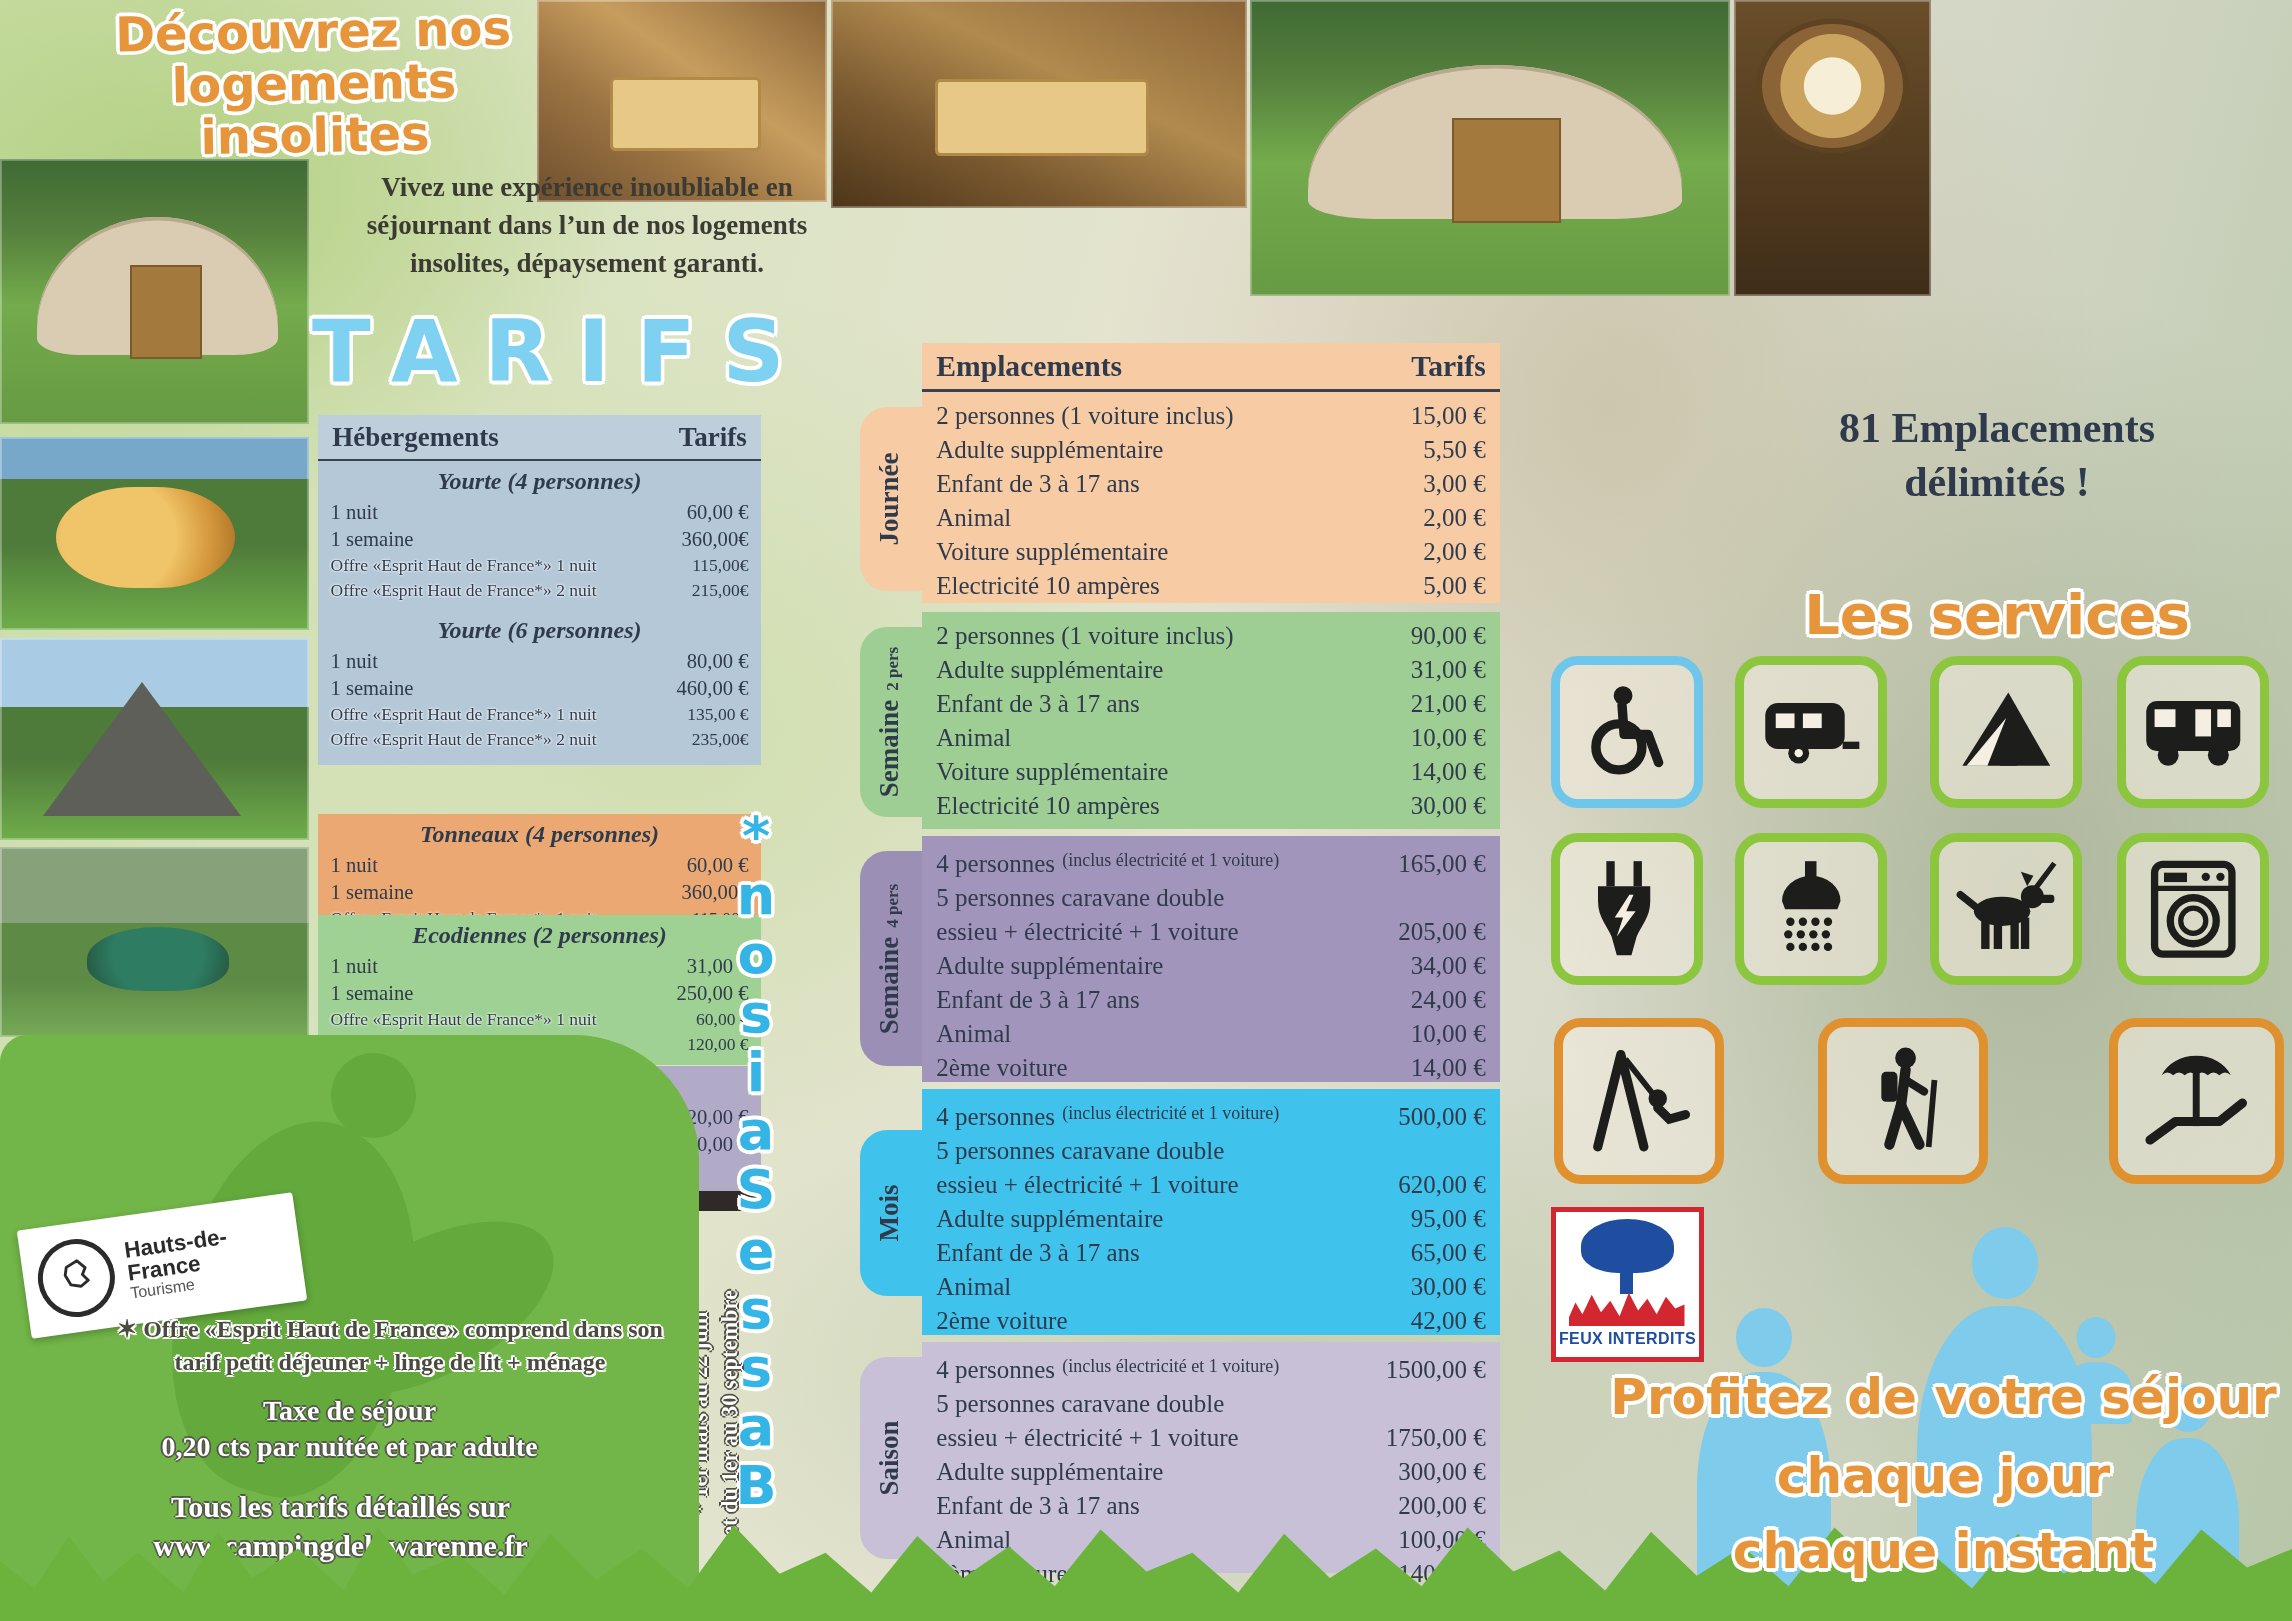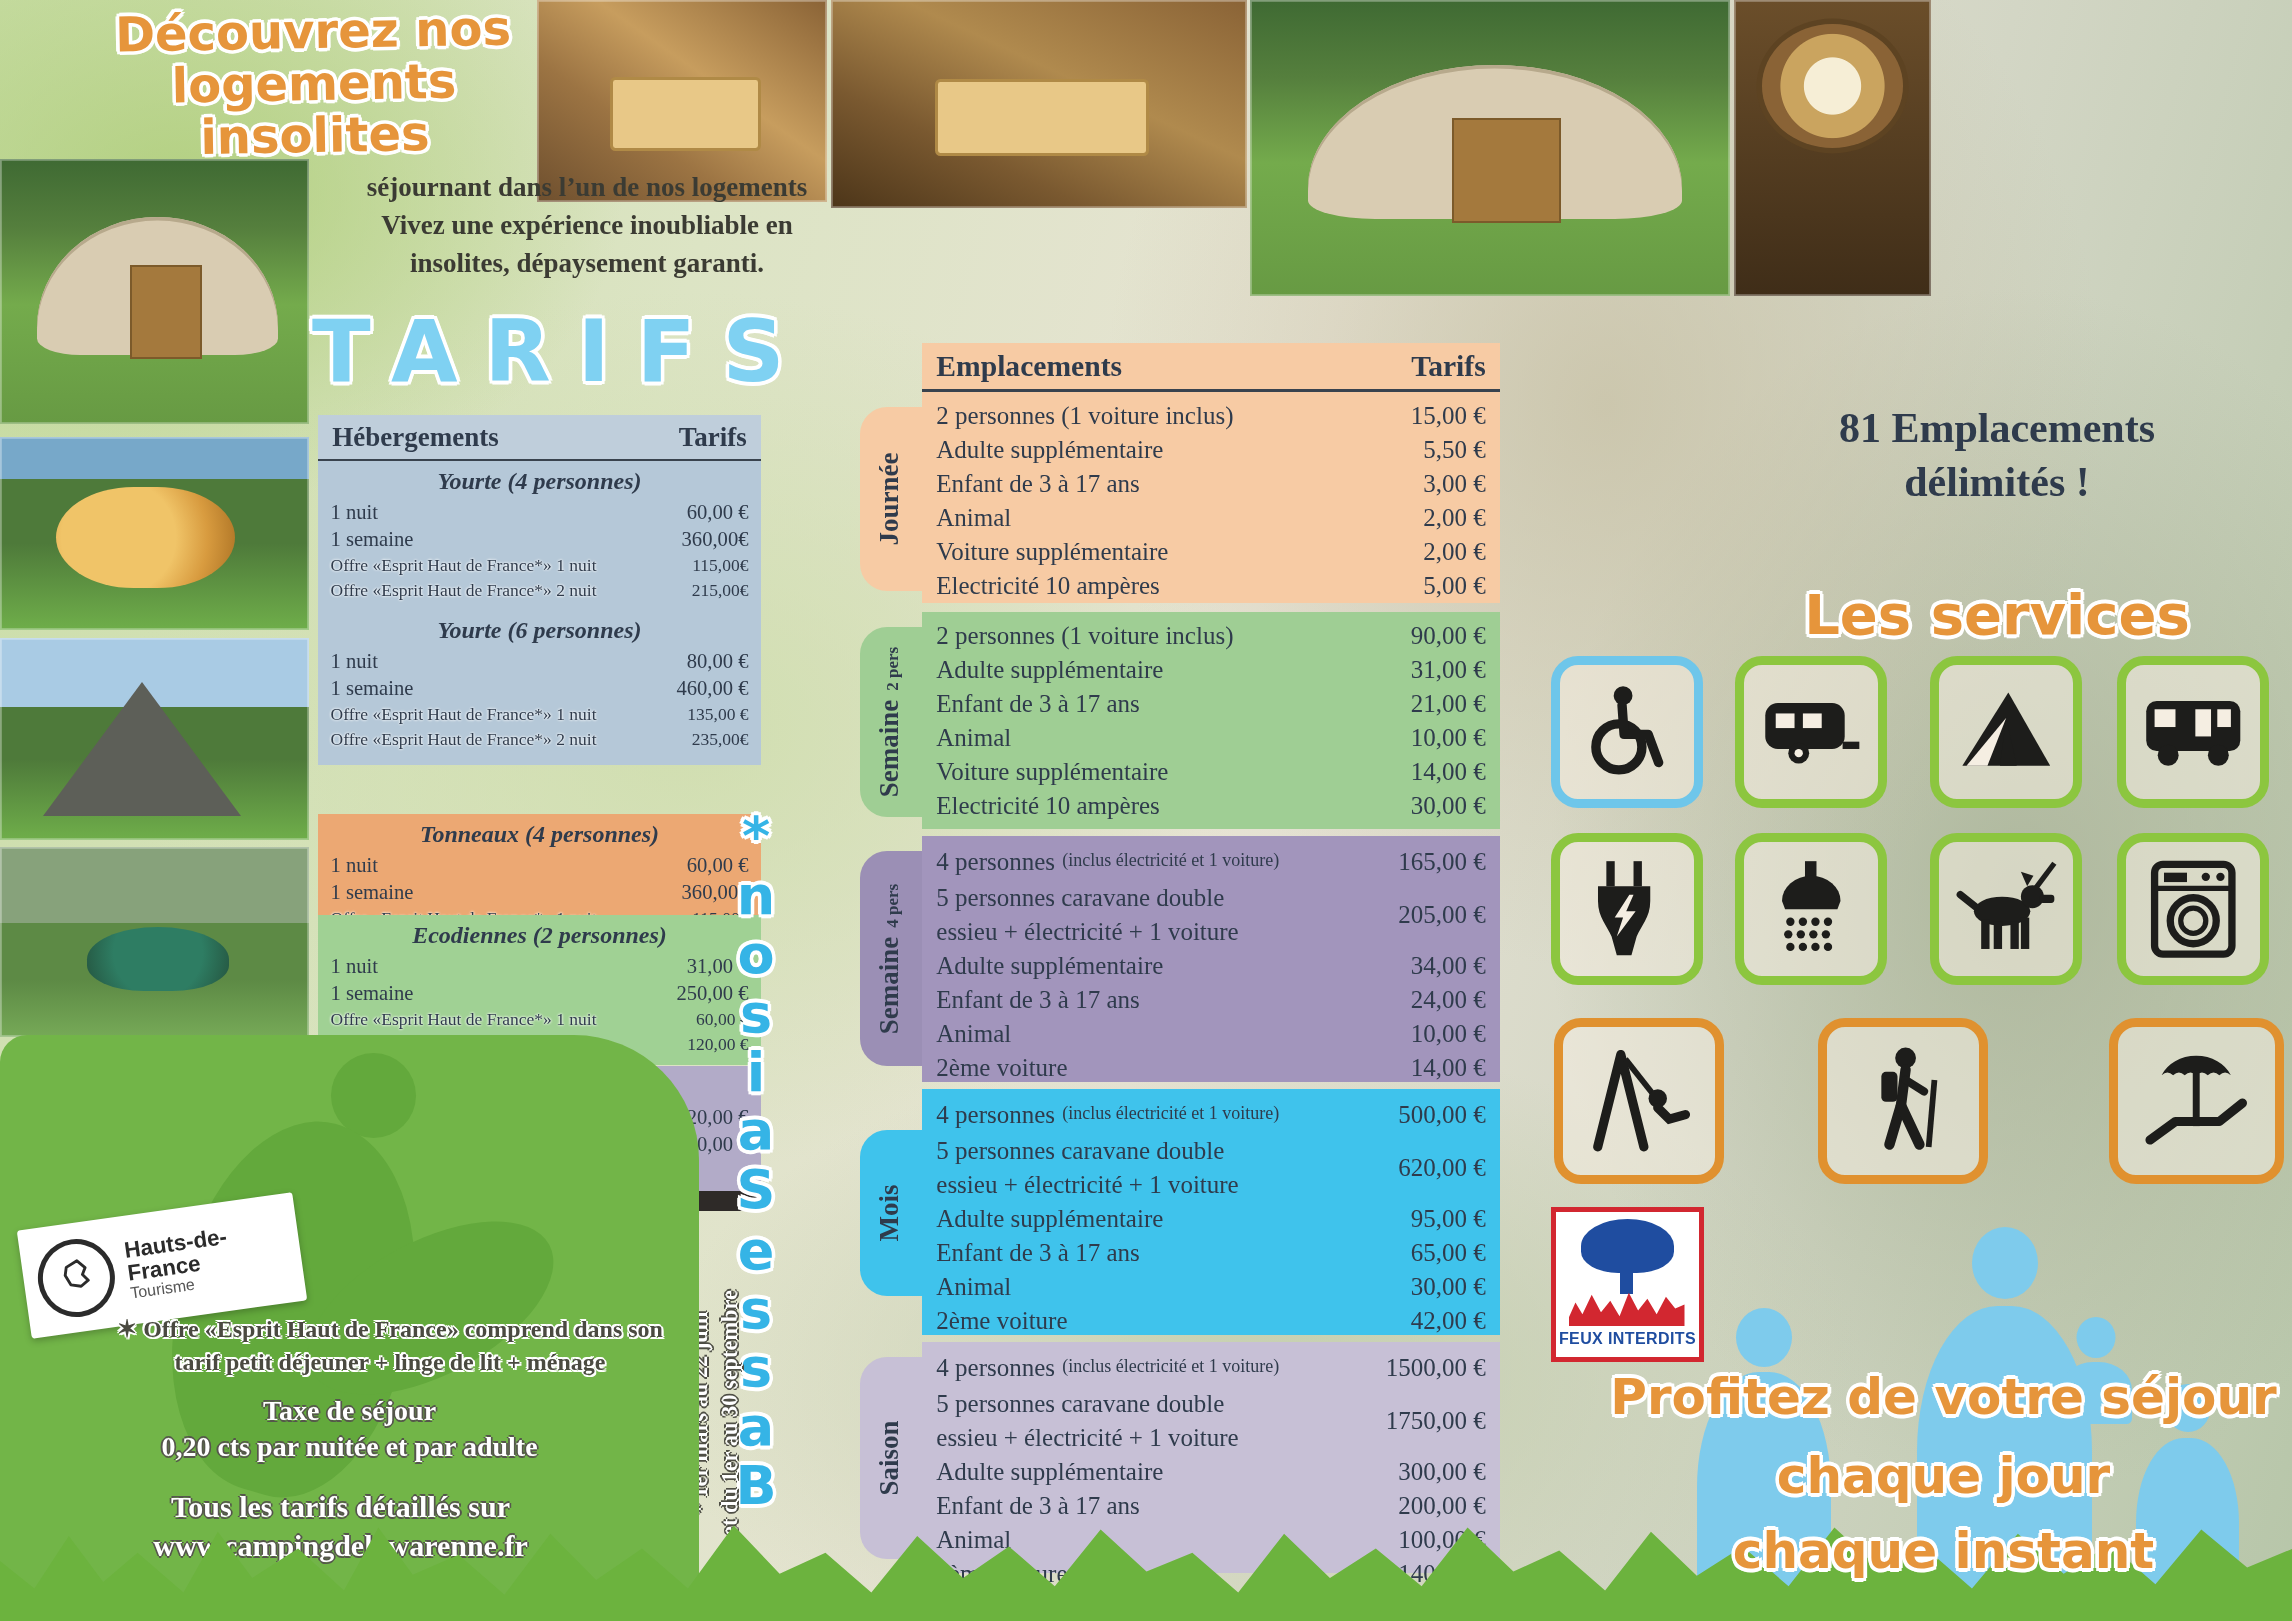--- a/index.html
+++ b/index.html
@@ -25,21 +25,21 @@
   .yurt-door{position:absolute;left:42%;top:40%;width:22%;height:34%;background:#a4793d;border:2.7px solid #7c5a2a;}
   .barrel{position:absolute;left:18%;top:26%;width:58%;height:52%;background:radial-gradient(circle at 35% 50%, #f0c468 0 45%, #d89b3f 70%, #a86f22 100%);border-radius:50%/58%;}
   .aframe{position:absolute;left:14%;top:22%;width:0;height:0;border-left:99px solid transparent;border-right:99px solid transparent;border-bottom:134px solid #5d5f58;}
   .tentblob{position:absolute;left:28%;top:42%;width:46%;height:34%;background:radial-gradient(circle at 50% 40%, #2e7d63 0 55%, #24523d 100%);border-radius:50% 50% 40% 40%;}
   .sky{background:linear-gradient(#a9cbe4 0 34%,#4e7a3a 34% 60%,#6fae4a 100%);}
   .wood{background:linear-gradient(35deg,#6e4f2e 0%,#9c7443 35%,#c79d5e 60%,#8a6336 100%);}
   .wood .tbl{position:absolute;left:25%;top:38%;width:50%;height:34%;background:#e8c887;border:3.6px solid #b08a46;border-radius:5.4px;}
   .toono{position:absolute;left:14%;top:8%;width:72%;height:42%;border-radius:50%;background:radial-gradient(circle,#f6eed6 0 30%,#caa45f 31% 55%,#8a6336 56% 100%);box-shadow:0 0 0 5.4px #5d4322;}
   
   .thead{display:flex;justify-content:space-between;font-weight:bold;font-size:29.6px;padding:7.2px 14.3px 5.4px 14.3px;border-bottom:3.6px solid #39434e;}
-  .row{display:flex;align-items:center;padding:0 14.3px;font-size:25px;line-height:34px;}
+  .row{display:flex;align-items:flex-end;padding:0 14.3px;font-size:25px;line-height:34px;}
   .row .lbl{white-space:pre-line;}
   .row .note{font-size:18px;margin-left:7.2px;padding-bottom:3.6px;white-space:nowrap;}
   .row .price{margin-left:auto;white-space:nowrap;padding-left:9px;}
   .heb .row{font-size:20.6px;line-height:27px;padding:0 12.5px;}
   .heb .row.small{font-size:17.5px;line-height:25px;}
   .heb .row.small .lbl{text-shadow:0 0 2.7px #fff,0 0 2.7px #fff;}
   .sec-title{text-align:center;font-style:italic;font-weight:bold;font-size:24px;margin:7.2px 0 3.6px 0;}
   .emp-block{position:absolute;left:922px;width:578px;}
   .emp-rows{padding-top:7.2px;}
   .heb-block{position:absolute;left:318px;width:443px;}
@@ -119,22 +119,22 @@
   </div>
   <div class="photo sky" style="left:0;top:847px;width:309px;height:190px;background:linear-gradient(#87a27b 0 40%,#5d8a45 40% 70%,#76a957 100%);">
     <div class="tentblob"></div>
   </div>
 
   <div class="abs bubble center" style="left:63px;top:5.4px;width:502px;font-size:48px;line-height:52px;transform:rotate(-1deg);">
     <div>Découvrez nos</div>
     <div>logements insolites</div>
   </div>
   <div class="abs center" style="left:296px;top:168px;width:582px;font-weight:bold;font-size:27px;line-height:38px;color:#3b3b33;">
+    <div>Vivez une expérience inoubliable en</div>
     <div>séjournant dans l’un de nos logements</div>
-    <div>Vivez une expérience inoubliable en</div>
     <div>insolites, dépaysement garanti.</div>
   </div>
   <div class="abs bubble blue" style="left:312px;top:301px;font-size:86px;letter-spacing:27px;">TARIFS</div>
 
   <div class="heb-block heb" style="top:415px;height:47px;background:#bfcedb;">
     <div class="thead" style="font-size:27px;">
       <span>Hébergements</span>
       <span>Tarifs</span>
     </div>
   </div>

